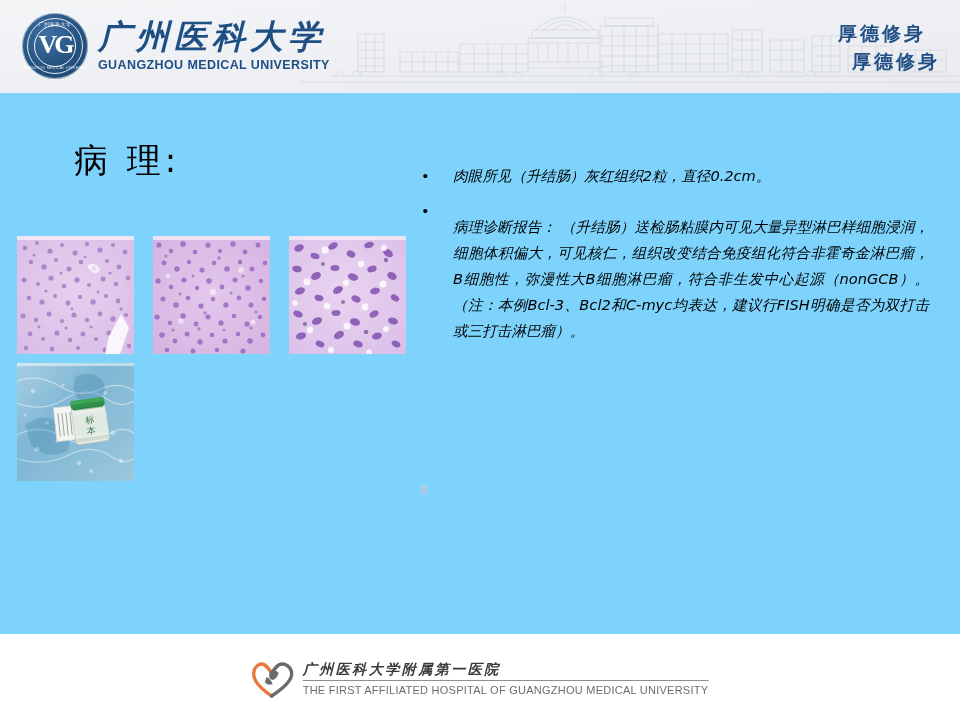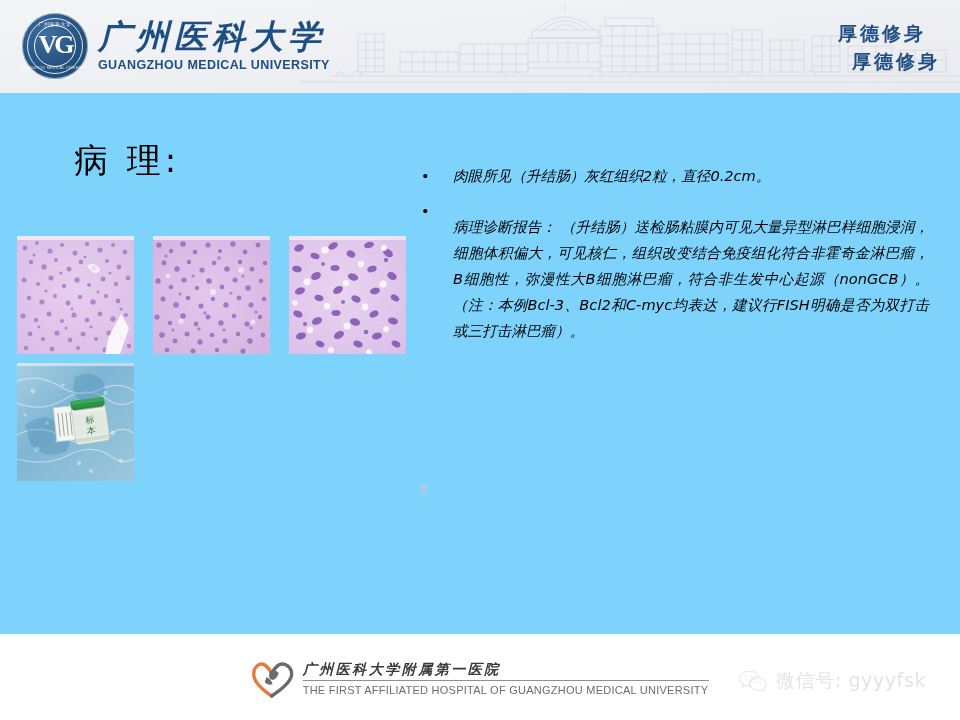--- a/index.html
+++ b/index.html
@@ -628,32 +628,15 @@
           <path d="M18 12 q5 -4 9 1 q-2 6 -6 7 q-5 -1 -3 -8 Z" fill="#6b6b6b"></path>
           <path d="M15 17 q4 2 6 7 q-5 2 -8 -2 Z" fill="#6b6b6b"></path>
         </svg>
       </div>
       <div class="hosp-names">
         <div class="hosp-cn">广州医科大学附属第一医院</div>
         <div class="hosp-en">THE FIRST AFFILIATED HOSPITAL OF GUANGZHOU MEDICAL UNIVERSITY</div>
       </div>
     </div>
 
-    <div class="wechat">
-      <span class="wechat-icon">
-        <svg viewBox="0 0 30 24" aria-hidden="true">
-          <path d="M11 2 C5.5 2 1.5 5.6 1.5 9.6 C1.5 11.9 2.9 13.9 5 15.2 L4.2 18 L7.3 16.4
-                   C8.4 16.7 9.7 16.9 11 16.9 C11.2 16.9 11.4 16.9 11.6 16.9
-                   C11.3 16.2 11.2 15.5 11.2 14.7 C11.2 10.7 15 7.5 19.8 7.5
-                   C20.1 7.5 20.3 7.5 20.6 7.5 C19.8 4.4 15.8 2 11 2 Z" fill="none" stroke="#cfcfcf" stroke-width="1.1"></path>
-          <circle cx="7.8" cy="7.4" r="0.95" fill="#cfcfcf"></circle>
-          <circle cx="13.6" cy="7.4" r="0.95" fill="#cfcfcf"></circle>
-          <path d="M20 8.8 C24.4 8.8 28 11.6 28 15 C28 17 26.9 18.7 25.2 19.8 L25.8 22.1 L23.3 20.8
-                   C22.3 21.1 21.2 21.2 20 21.2 C15.6 21.2 12 18.4 12 15 C12 11.6 15.6 8.8 20 8.8 Z" fill="none" stroke="#cfcfcf" stroke-width="1.1"></path>
-          <circle cx="17.6" cy="13.4" r="0.85" fill="#cfcfcf"></circle>
-          <circle cx="22.4" cy="13.4" r="0.85" fill="#cfcfcf"></circle>
-        </svg>
-      </span>
-      <span class="wechat-text">微信号: gyyyfsk</span>
-    </div>
   </div>
 
 </div>
 
 </body></html>

